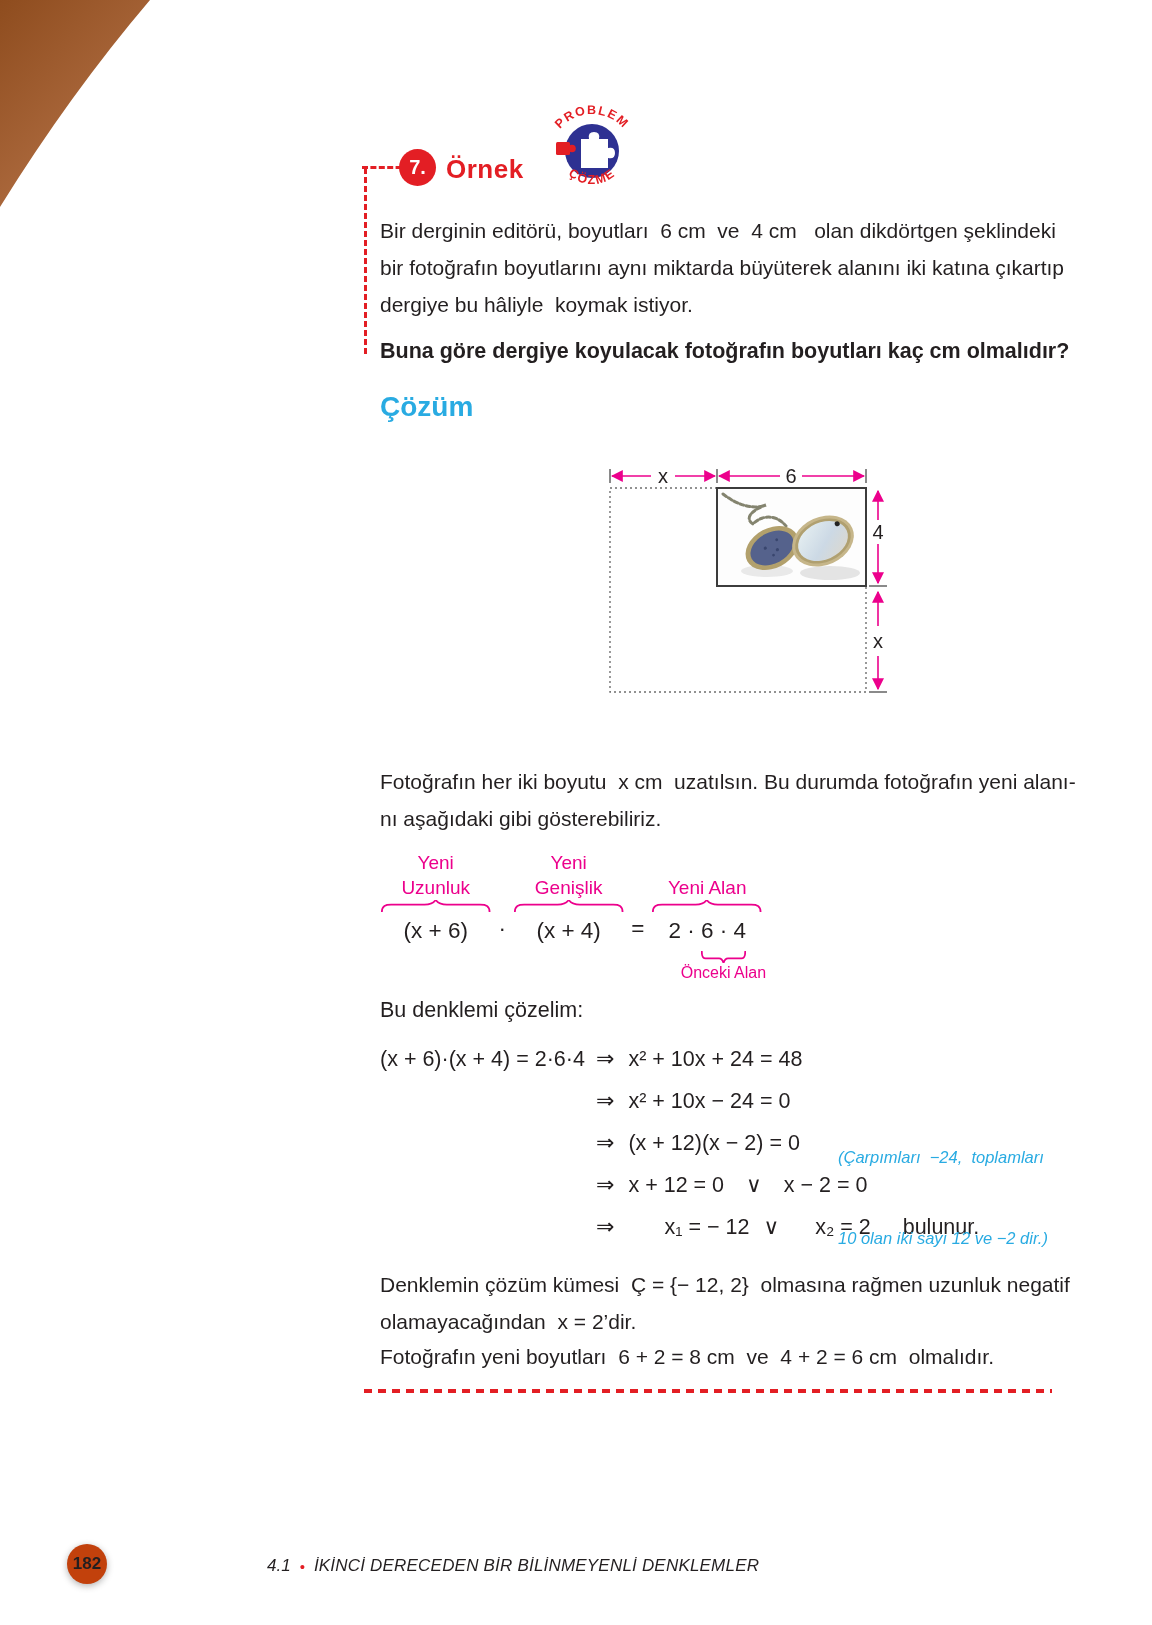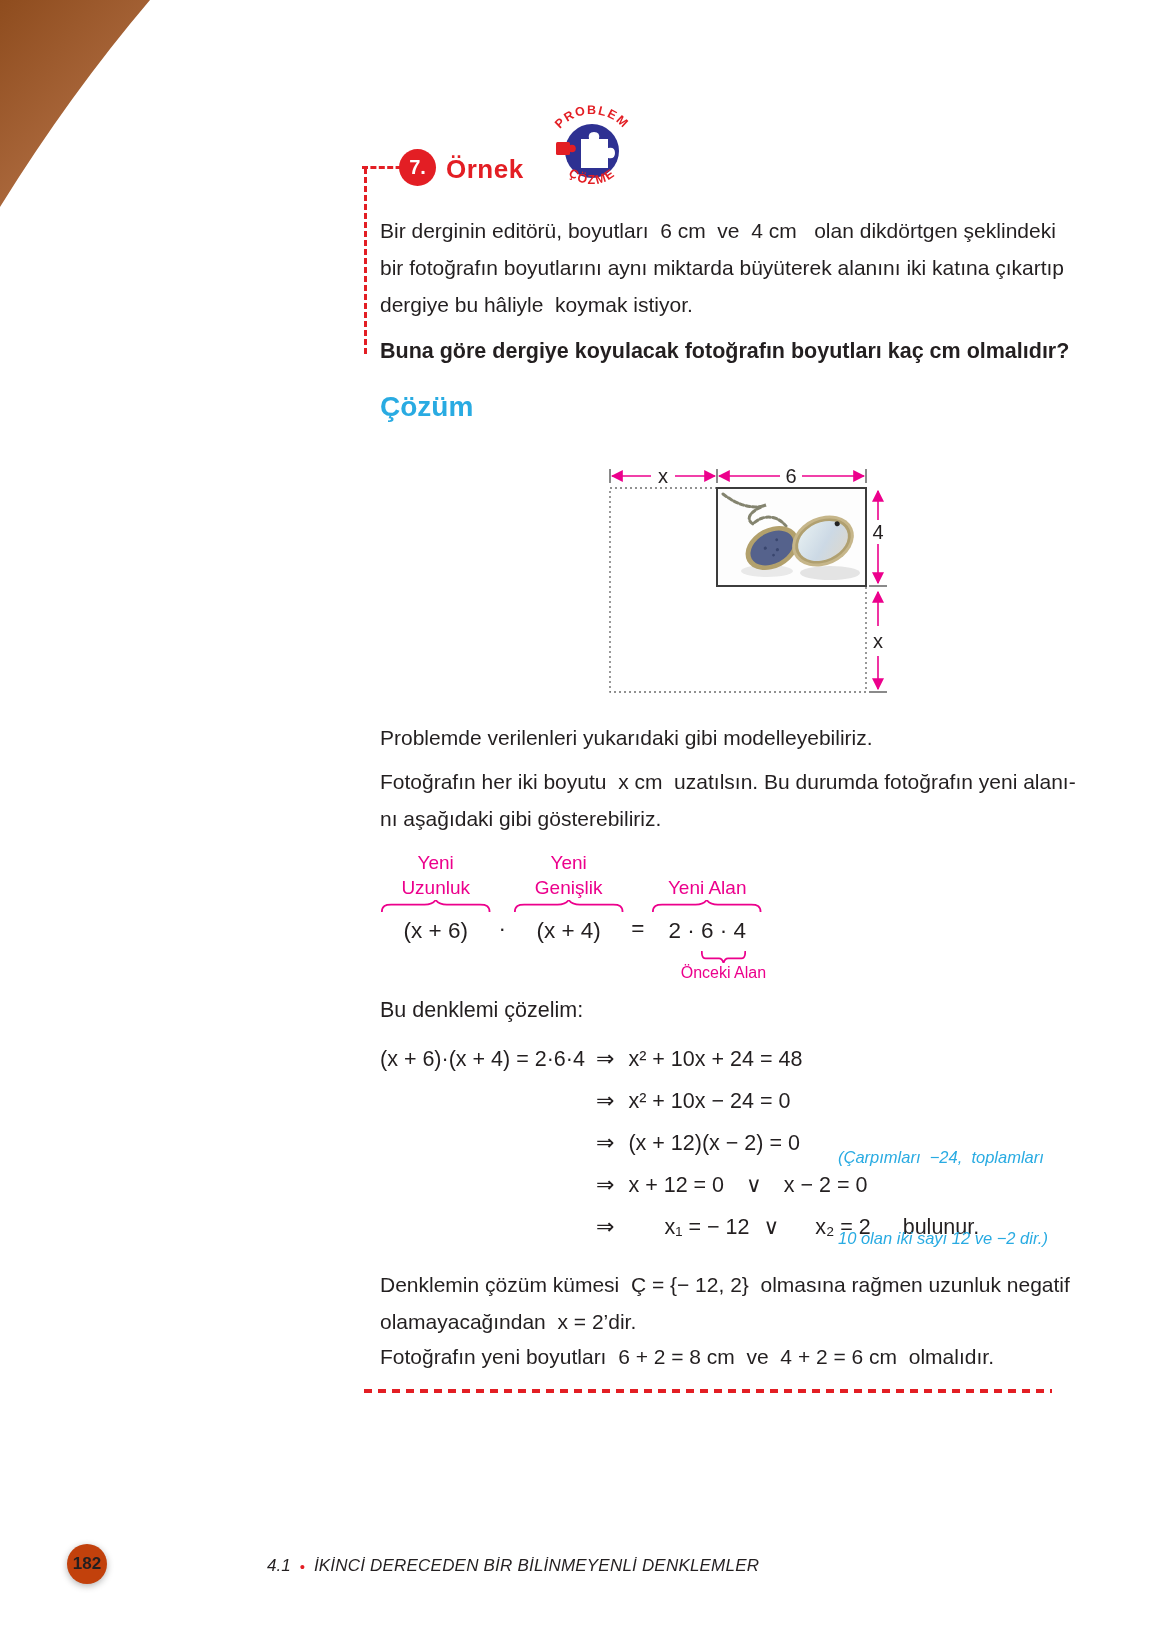--- a/index.html
+++ b/index.html
@@ -167,21 +167,20 @@
     </g>
     <text x="293" y="95" font-size="20" fill="#231f20" text-anchor="middle">4</text>
 
     <g stroke="#ec008c" stroke-width="1.6">
       <line x1="293" y1="148" x2="293" y2="182" marker-start="url(#ar)"></line>
       <line x1="293" y1="212" x2="293" y2="245" marker-end="url(#ar)"></line>
     </g>
     <text x="293" y="204" font-size="20" fill="#231f20" text-anchor="middle">x</text>
   </svg>
 
-  <div class="abs para1 line">Problemde verilenleri yukarıdaki gibi modelleyebiliriz.</div>
   <div class="abs para2">
     <div class="line">Fotoğrafın her iki boyutu  x cm  uzatılsın. Bu durumda fotoğrafın yeni alanı-</div>
     <div class="line">nı aşağıdaki gibi gösterebiliriz.</div>
   </div>
 
   <div class="abs anneq">
     <div class="agroup">
       <div class="alabels">
         <span>Yeni</span>
         <span>Uzunluk</span>

